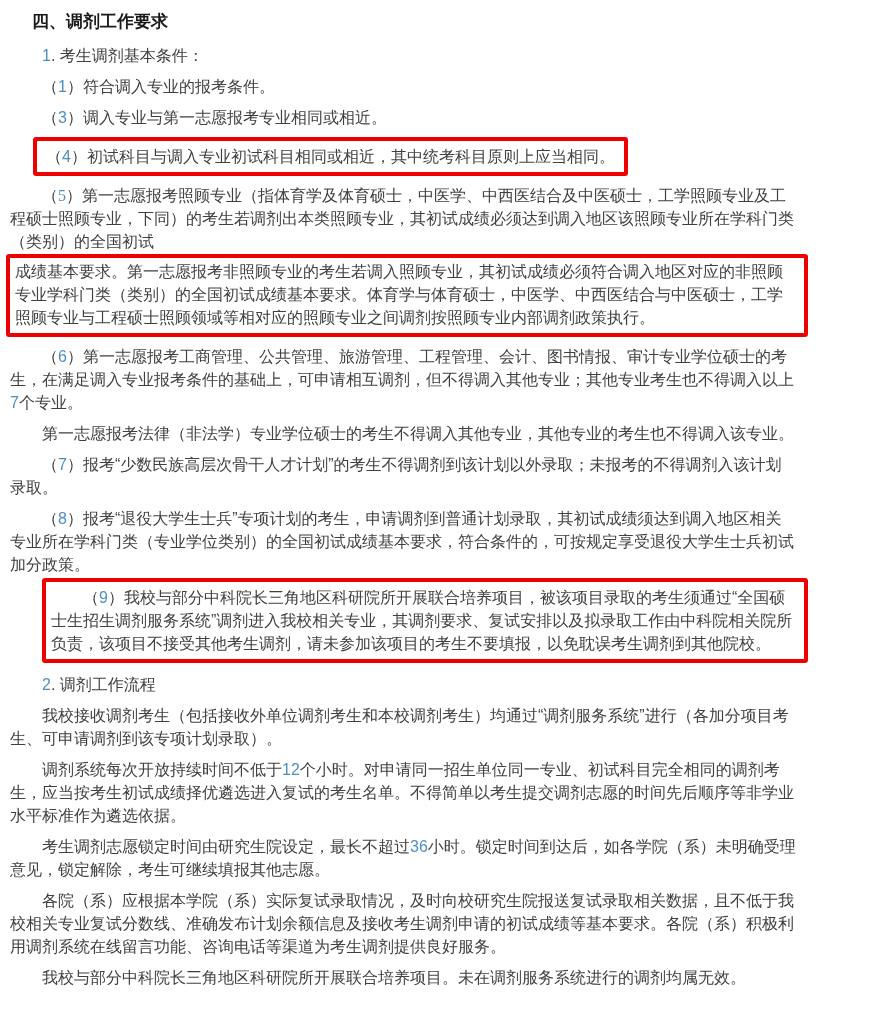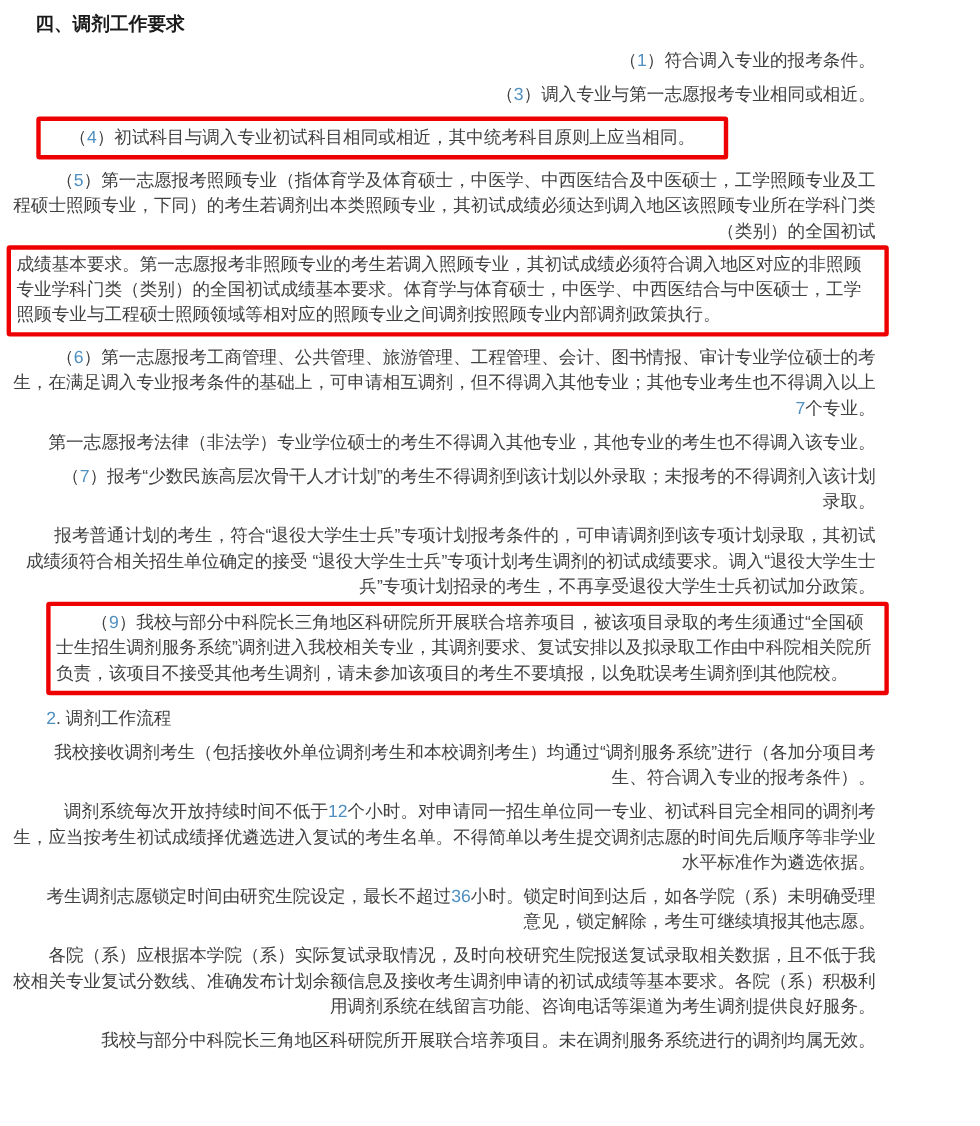--- a/index.html
+++ b/index.html
@@ -24,78 +24,78 @@
   .title{
     font-size:17px;
     font-weight:bold;
     color:var(--title_text);
     margin:2px 0 10px 22px;
     line-height:24px;
   }
   .p{
     margin:8px 0;
     text-indent:32px;
-    text-align:right;
   }
-  .p.lead{margin-bottom:2px;}
+  .p.lead{margin-bottom:2px;font-family:Liberation Serif, serif;}
   .h2{
     margin:10px 0 8px 0;
     text-indent:32px;
   }
   .num{color:var(--digit_blue);}
   .boxwrap{margin:4px 0 6px 0;}
   .box{
     border:4px solid var(--box_red);
     border-radius:3px;
   }
   .box-inline{
     display:inline-block;
     margin-left:23px;
-    padding:4px 26px;
+    padding:4px 9px;
     text-indent:0;
   }
   .box-full{
     margin:0 -12px 8px -4px;
     padding:2px 10px 4px 5px;
   }
   .box-full.cont{text-indent:0;margin-top:-1px;}
   .box-full.para{text-indent:32px;margin-top:-6px;margin-bottom:10px;padding-top:4px;margin-left:32px;}
 </style>
 </head>
 <body>
 
 <div class="doc">
 
   <div class="title">四、调剂工作要求</div>
 
+  <p class="h2"><span class="num">1</span>. 考生调剂基本条件：</p>
 
   <p class="p">（<span class="num">1</span>）符合调入专业的报考条件。</p>
   <p class="p">（<span class="num">3</span>）调入专业与第一志愿报考专业相同或相近。</p>
 
   <div class="boxwrap">
     <div class="box box-inline">
       <span>（<span class="num">4</span>）初试科目与调入专业初试科目相同或相近，其中统考科目原则上应当相同。</span>
     </div>
   </div>
 
   <p class="p lead">（<span class="num">5</span>）第一志愿报考照顾专业（指体育学及体育硕士，中医学、中西医结合及中医硕士，工学照顾专业及工程硕士照顾专业，下同）的考生若调剂出本类照顾专业，其初试成绩必须达到调入地区该照顾专业所在学科门类（类别）的全国初试</p>
   <div class="box box-full cont">
     <span>成绩基本要求。第一志愿报考非照顾专业的考生若调入照顾专业，其初试成绩必须符合调入地区对应的非照顾专业学科门类（类别）的全国初试成绩基本要求。体育学与体育硕士，中医学、中西医结合与中医硕士，工学照顾专业与工程硕士照顾领域等相对应的照顾专业之间调剂按照顾专业内部调剂政策执行。</span>
   </div>
 
   <p class="p">（<span class="num">6</span>）第一志愿报考工商管理、公共管理、旅游管理、工程管理、会计、图书情报、审计专业学位硕士的考生，在满足调入专业报考条件的基础上，可申请相互调剂，但不得调入其他专业；其他专业考生也不得调入以上<span class="num">7</span>个专业。</p>
   <p class="p">第一志愿报考法律（非法学）专业学位硕士的考生不得调入其他专业，其他专业的考生也不得调入该专业。</p>
   <p class="p">（<span class="num">7</span>）报考“少数民族高层次骨干人才计划”的考生不得调剂到该计划以外录取；未报考的不得调剂入该计划录取。</p>
-  <p class="p">报考普通计划的考生，符合“退役大学生士兵”专项计划报考条件的，可申请调剂到该专项计划录取，其初试成绩须符合相关招生单位确定的接受 “退役大学生士兵”专项计划考生调剂的初试成绩要求。调入“退役大学生士兵”专项计划招录的考生，不再享受退役大学生士兵初试加分政策。</p>
+  <p class="p">（<span class="num">8</span>）报考“退役大学生士兵”专项计划的考生，申请调剂到普通计划录取，其初试成绩须达到调入地区相关专业所在学科门类（专业学位类别）的全国初试成绩基本要求，符合条件的，可按规定享受退役大学生士兵初试加分政策。</p>
 
   <div class="box box-full para">
     <span>（<span class="num">9</span>）我校与部分中科院长三角地区科研院所开展联合培养项目，被该项目录取的考生须通过“全国硕士生招生调剂服务系统”调剂进入我校相关专业，其调剂要求、复试安排以及拟录取工作由中科院相关院所负责，该项目不接受其他考生调剂，请未参加该项目的考生不要填报，以免耽误考生调剂到其他院校。</span>
   </div>
 
   <p class="h2"><span class="num">2</span>. 调剂工作流程</p>
 
-  <p class="p">我校接收调剂考生（包括接收外单位调剂考生和本校调剂考生）均通过“调剂服务系统”进行（各加分项目考生、符合调入专业的报考条件）。</p>
+  <p class="p">我校接收调剂考生（包括接收外单位调剂考生和本校调剂考生）均通过“调剂服务系统”进行（各加分项目考生、可申请调剂到该专项计划录取）。</p>
   <p class="p">调剂系统每次开放持续时间不低于<span class="num">12</span>个小时。对申请同一招生单位同一专业、初试科目完全相同的调剂考生，应当按考生初试成绩择优遴选进入复试的考生名单。不得简单以考生提交调剂志愿的时间先后顺序等非学业水平标准作为遴选依据。</p>
   <p class="p">考生调剂志愿锁定时间由研究生院设定，最长不超过<span class="num">36</span>小时。锁定时间到达后，如各学院（系）未明确受理意见，锁定解除，考生可继续填报其他志愿。</p>
   <p class="p">各院（系）应根据本学院（系）实际复试录取情况，及时向校研究生院报送复试录取相关数据，且不低于我校相关专业复试分数线、准确发布计划余额信息及接收考生调剂申请的初试成绩等基本要求。各院（系）积极利用调剂系统在线留言功能、咨询电话等渠道为考生调剂提供良好服务。</p>
   <p class="p">我校与部分中科院长三角地区科研院所开展联合培养项目。未在调剂服务系统进行的调剂均属无效。</p>
 
 </div>
 
 </body></html>

